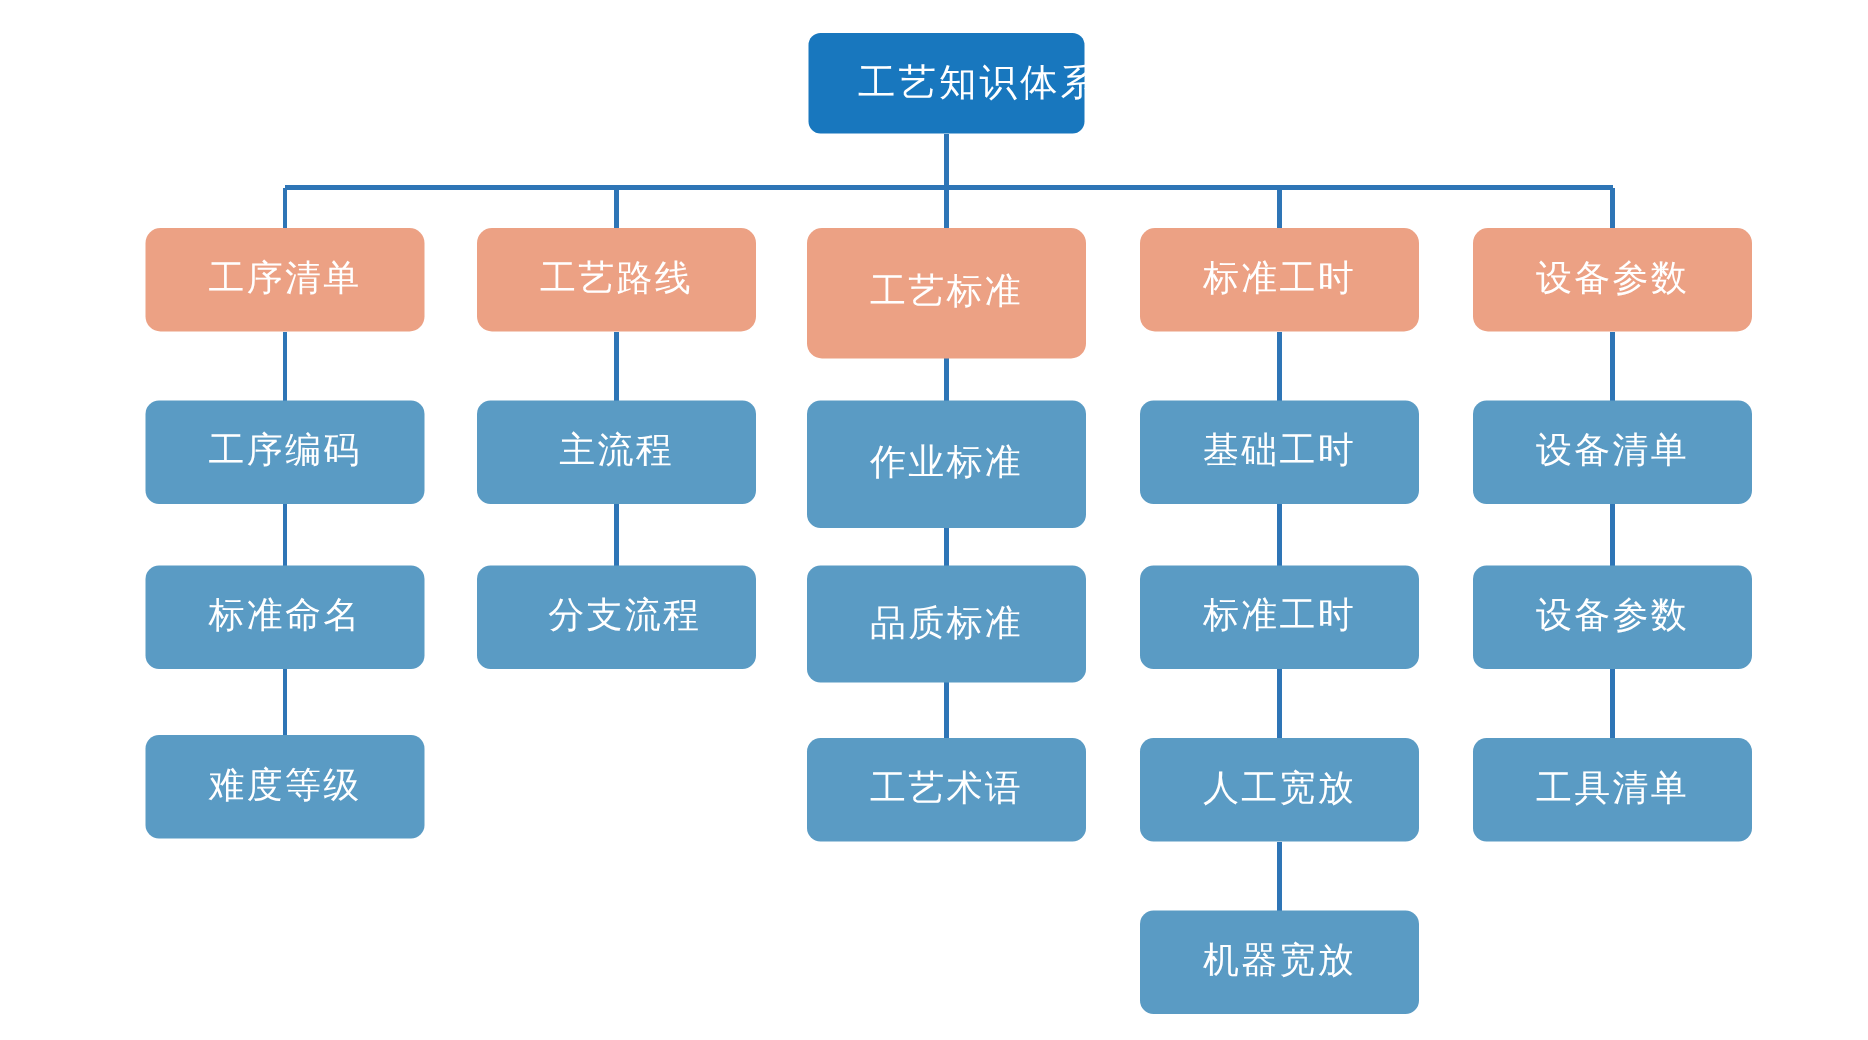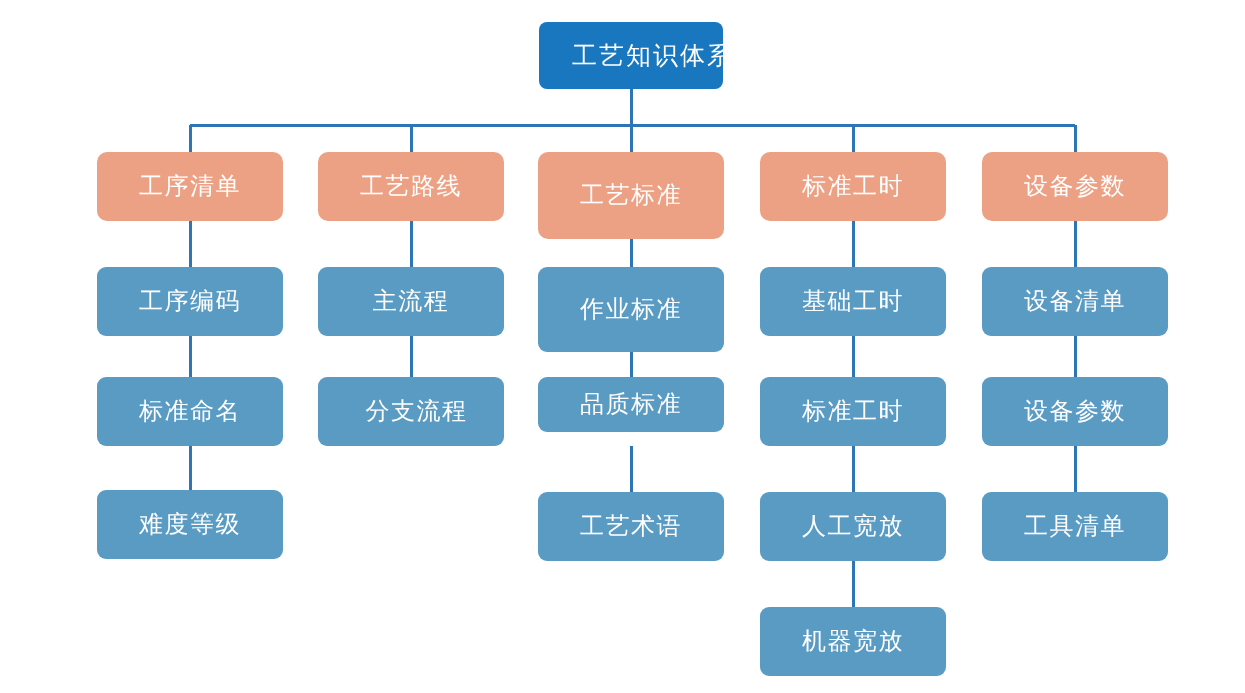--- a/index.html
+++ b/index.html
@@ -108,21 +108,21 @@
       </div>
       <div class="node node-l3" style="left: 318px; top: 377px; width: 186px; height: 69px; padding-left: 11px;">
         <span>分支流程</span>
       </div>
       <div class="node node-l2" style="left: 538px; top: 152px; width: 186px; height: 87px;">
         <span>工艺标准</span>
       </div>
       <div class="node node-l3" style="left: 538px; top: 267px; width: 186px; height: 85px;">
         <span>作业标准</span>
       </div>
-      <div class="node node-l3" style="left: 538px; top: 377px; width: 186px; height: 55px;">
+      <div class="node node-l3" style="left: 538px; top: 377px; width: 186px; height: 78px;">
         <span>品质标准</span>
       </div>
       <div class="node node-l3" style="left: 538px; top: 492px; width: 186px; height: 69px;">
         <span>工艺术语</span>
       </div>
       <div class="node node-l2" style="left: 760px; top: 152px; width: 186px; height: 69px;">
         <span>标准工时</span>
       </div>
       <div class="node node-l3" style="left: 760px; top: 267px; width: 186px; height: 69px;">
         <span>基础工时</span>

